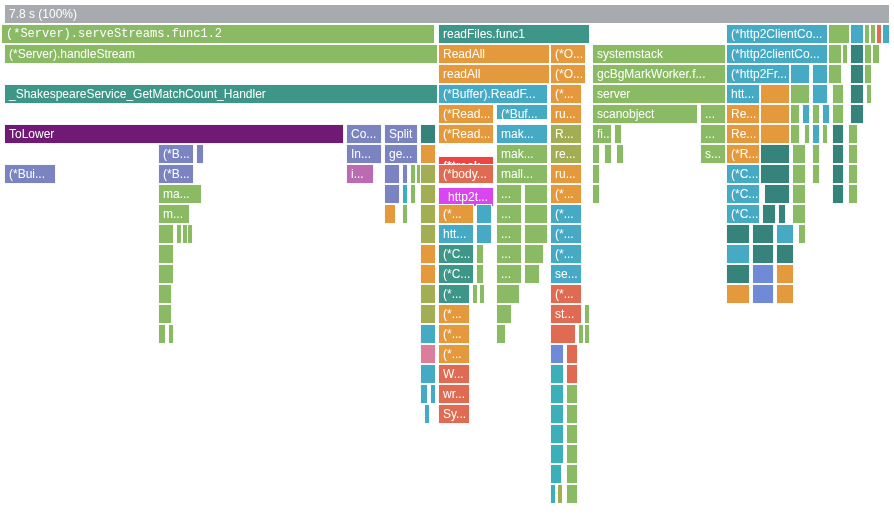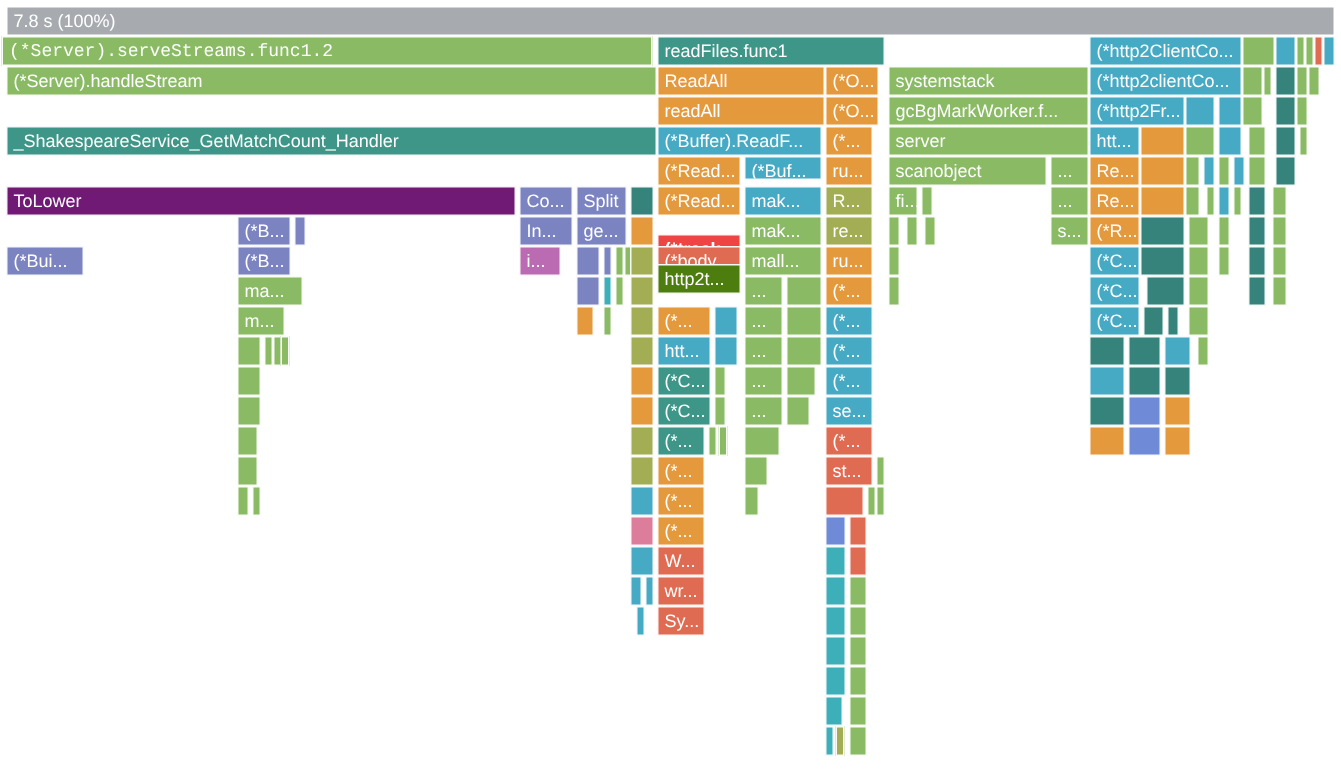--- a/index.html
+++ b/index.html
@@ -139,21 +139,21 @@
     <div class="frame" style="left: 760px; top: 164px; width: 30px; height: 20px; background: rgb(53, 131, 123);"></div>
     <div class="frame" style="left: 792px; top: 164px; width: 14px; height: 20px; background: rgb(138, 186, 100);"></div>
     <div class="frame" style="left: 812px; top: 164px; width: 8px; height: 20px; background: rgb(138, 186, 100);"></div>
     <div class="frame" style="left: 832px; top: 164px; width: 12px; height: 20px; background: rgb(53, 131, 123);"></div>
     <div class="frame" style="left: 848px; top: 164px; width: 10px; height: 20px; background: rgb(138, 186, 100);"></div>
     <div class="frame" style="left: 158px; top: 184px; width: 44px; height: 20px; background: rgb(138, 186, 100);">ma...</div>
     <div class="frame" style="left: 384px; top: 184px; width: 16px; height: 20px; background: rgb(123, 132, 192);"></div>
     <div class="frame" style="left: 402px; top: 184px; width: 6px; height: 20px; background: rgb(61, 175, 185);"></div>
     <div class="frame" style="left: 410px; top: 184px; width: 6px; height: 20px; background: rgb(138, 186, 100);"></div>
     <div class="frame" style="left: 420px; top: 184px; width: 16px; height: 20px; background: rgb(162, 173, 84);"></div>
-    <div class="frame" style="left: 438px; top: 176px; width: 56px; height: 20px; background: #4d7c0f;">http2t...</div>
+    <div class="frame" style="left: 438px; top: 187px; width: 56px; height: 20px; background: #d946ef; text-align: center;">http2t...</div>
     <div class="frame" style="left: 496px; top: 184px; width: 26px; height: 20px; background: rgb(138, 186, 100);">...</div>
     <div class="frame" style="left: 524px; top: 184px; width: 24px; height: 20px; background: rgb(138, 186, 100);"></div>
     <div class="frame" style="left: 550px; top: 184px; width: 32px; height: 20px; background: rgb(228, 153, 60);">(*...</div>
     <div class="frame" style="left: 592px; top: 184px; width: 8px; height: 20px; background: rgb(138, 186, 100);"></div>
     <div class="frame" style="left: 726px; top: 184px; width: 34px; height: 20px; background: rgb(71, 170, 196);">(*C...</div>
     <div class="frame" style="left: 764px; top: 184px; width: 26px; height: 20px; background: rgb(53, 131, 123);"></div>
     <div class="frame" style="left: 792px; top: 184px; width: 14px; height: 20px; background: rgb(138, 186, 100);"></div>
     <div class="frame" style="left: 832px; top: 184px; width: 12px; height: 20px; background: rgb(53, 131, 123);"></div>
     <div class="frame" style="left: 848px; top: 184px; width: 10px; height: 20px; background: rgb(138, 186, 100);"></div>
     <div class="frame" style="left: 158px; top: 204px; width: 32px; height: 20px; background: rgb(138, 186, 100);">m...</div>

